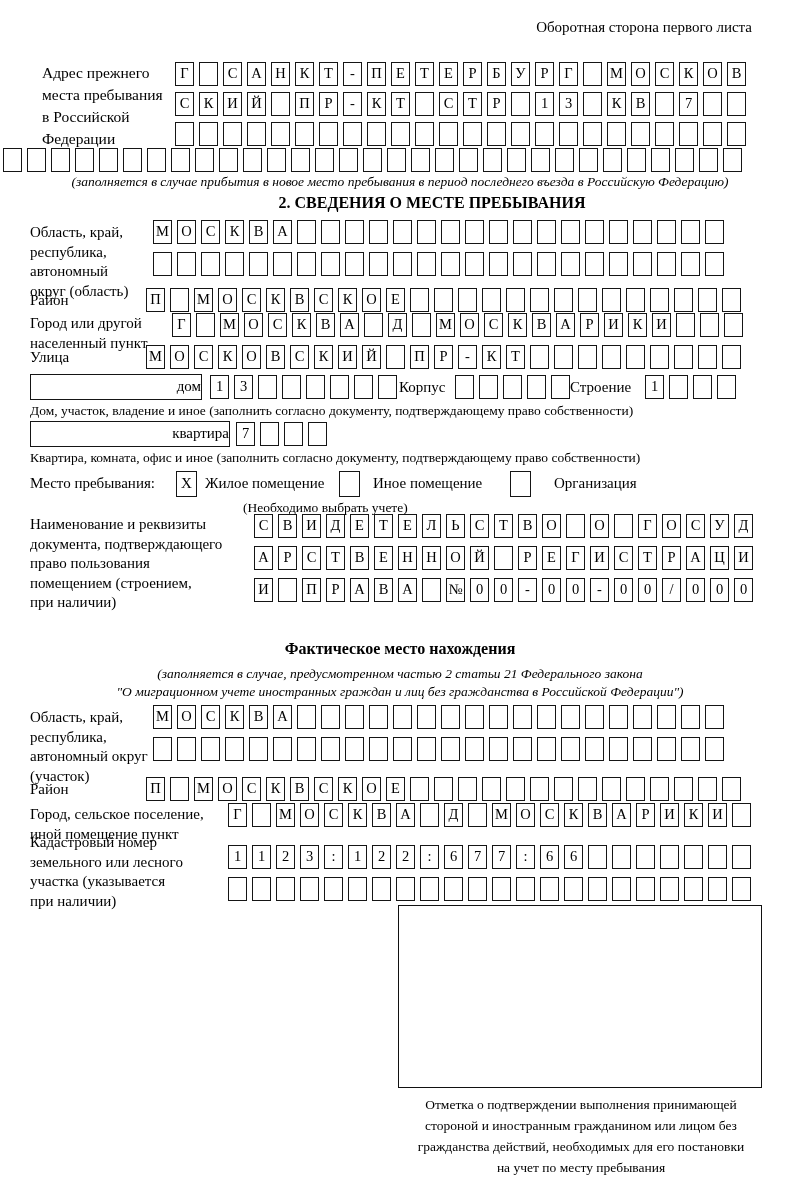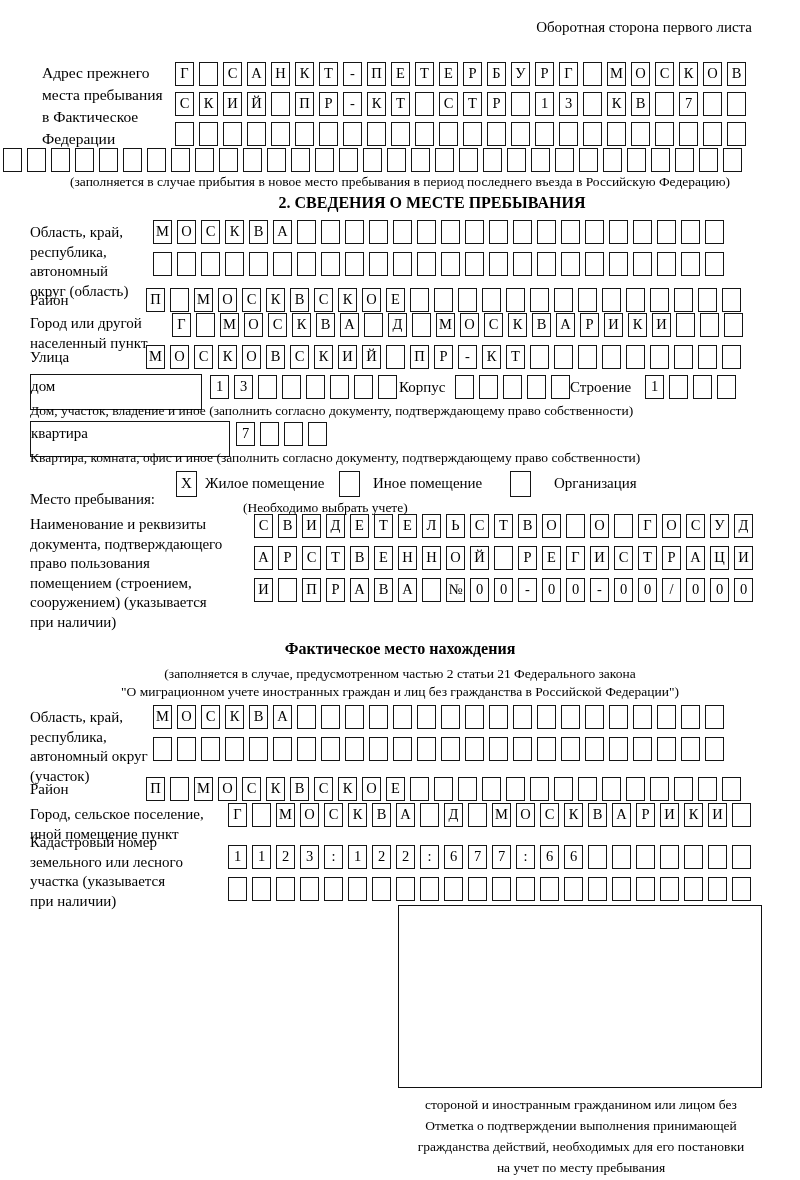--- a/index.html
+++ b/index.html
@@ -2,46 +2,46 @@
 <html><head>
 <meta charset="utf-8">
 <style>
   html,body{margin:0;padding:0;background:#fff;}
   .page{position:relative;width:800px;height:1180px;background:#ffffff;
         font-family:"Liberation Serif","DejaVu Serif",serif;color:#000;overflow:hidden;}
   .hdr{position:absolute;left:0;top:19px;width:752px;text-align:right;font-size:15px;}
   .lbl{position:absolute;font-size:15px;line-height:19.5px;}
   .lbl-big{position:absolute;font-size:15.5px;line-height:22px;margin-left:12px;}
   .cap{position:absolute;font-size:13.5px;white-space:nowrap;text-align:right;}
-  .cap-c{position:absolute;left:0;width:800px;text-align:center;font-size:13.5px;white-space:nowrap;}
+  .cap-c{position:absolute;left:0;width:800px;text-align:center;font-size:13.5px;white-space:nowrap;font-style:italic;}
   .ttl{position:absolute;left:0;width:800px;text-align:center;font-weight:bold;font-size:16px;}
   .cellrow{position:absolute;display:flex;gap:5px;}
   .cell{flex:none;width:19px;height:24px;border:1.6px solid #151515;box-sizing:border-box;
         background:#fff;text-align:center;font-size:14.5px;line-height:21px;}
-  .wbox{position:absolute;height:36px;border:1.6px solid #151515;box-sizing:border-box;
-        text-align:left;font-size:15px;line-height:23px;background:#fff;}
+  .wbox{position:absolute;height:26px;border:1.6px solid #151515;box-sizing:border-box;
+        text-align:right;font-size:15px;line-height:23px;background:#fff;}
   .inl{position:absolute;font-size:15px;white-space:nowrap;}
   .chk{position:absolute;width:21px;height:26px;border:1.6px solid #151515;box-sizing:border-box;
        text-align:center;font-size:15px;line-height:23px;background:#fff;}
   .stamp{position:absolute;left:398px;top:905px;width:364px;height:183px;
          border:1.8px solid #111;box-sizing:border-box;background:#fff;}
   .stampcap{position:absolute;left:382px;top:1094px;width:398px;text-align:center;
             font-size:13.5px;line-height:21px;}
 </style>
 </head>
 <body>
 
 <div class="page">
 
   <div class="hdr">Оборотная сторона первого листа</div>
 
   <div class="lbl-big" style="left:30px;top:62px;width:145px;">
       <div>Адрес прежнего</div>
       <div>места пребывания</div>
-      <div>в Фактическое</div>
+      <div>в Российской</div>
       <div>Федерации</div>
     </div>
   <div class="cellrow" style="left:175px;top:62px;">
       <span class="cell">Г</span>
       <span class="cell"></span>
       <span class="cell">С</span>
       <span class="cell">А</span>
       <span class="cell">Н</span>
       <span class="cell">К</span>
       <span class="cell">Т</span>
@@ -330,35 +330,34 @@
 
   <div class="wbox" style="left:30px;top:421px;width:200px;">квартира</div>
   <div class="cellrow" style="left:236px;top:422px;">
       <span class="cell">7</span>
       <span class="cell"></span>
       <span class="cell"></span>
       <span class="cell"></span>
     </div>
   <div class="cap" style="left:30px;top:450px;">Квартира, комната, офис и иное (заполнить согласно документу, подтверждающему право собственности)</div>
 
-  <div class="inl" style="left:30px;top:475px;margin-top:16px;">Место пребывания:</div>
+  <div class="inl" style="left:30px;top:475px;">Место пребывания:</div>
   <div class="chk" style="left:176px;top:471px;">X</div>
   <div class="inl" style="left:205px;top:475px;">Жилое помещение</div>
   <div class="chk" style="left:339px;top:471px;"></div>
   <div class="inl" style="left:373px;top:475px;">Иное помещение</div>
   <div class="chk" style="left:510px;top:471px;"></div>
   <div class="inl" style="left:554px;top:475px;">Организация</div>
   <div class="cap" style="left:243px;top:500px;">(Необходимо выбрать учете)</div>
 
   <div class="lbl" style="left:30px;top:515px;width:225px;">
       <div>Наименование и реквизиты</div>
       <div>документа, подтверждающего</div>
       <div>право пользования</div>
       <div>помещением (строением,</div>
-      <div>сооружением) (указывается</div>
       <div>при наличии)</div>
     </div>
   <div class="cellrow" style="left:254px;top:514px;">
       <span class="cell">С</span>
       <span class="cell">В</span>
       <span class="cell">И</span>
       <span class="cell">Д</span>
       <span class="cell">Е</span>
       <span class="cell">Т</span>
       <span class="cell">Е</span>
@@ -595,19 +594,19 @@
       <span class="cell"></span>
       <span class="cell"></span>
       <span class="cell"></span>
       <span class="cell"></span>
       <span class="cell"></span>
       <span class="cell"></span>
     </div>
 
   <div class="stamp"></div>
   <div class="stampcap">
+      <div>Отметка о подтверждении выполнения принимающей</div>
       <div>стороной и иностранным гражданином или лицом без</div>
-      <div>Отметка о подтверждении выполнения принимающей</div>
       <div>гражданства действий, необходимых для его постановки</div>
       <div>на учет по месту пребывания</div>
     </div>
 
 </div>
 
 </body></html>

